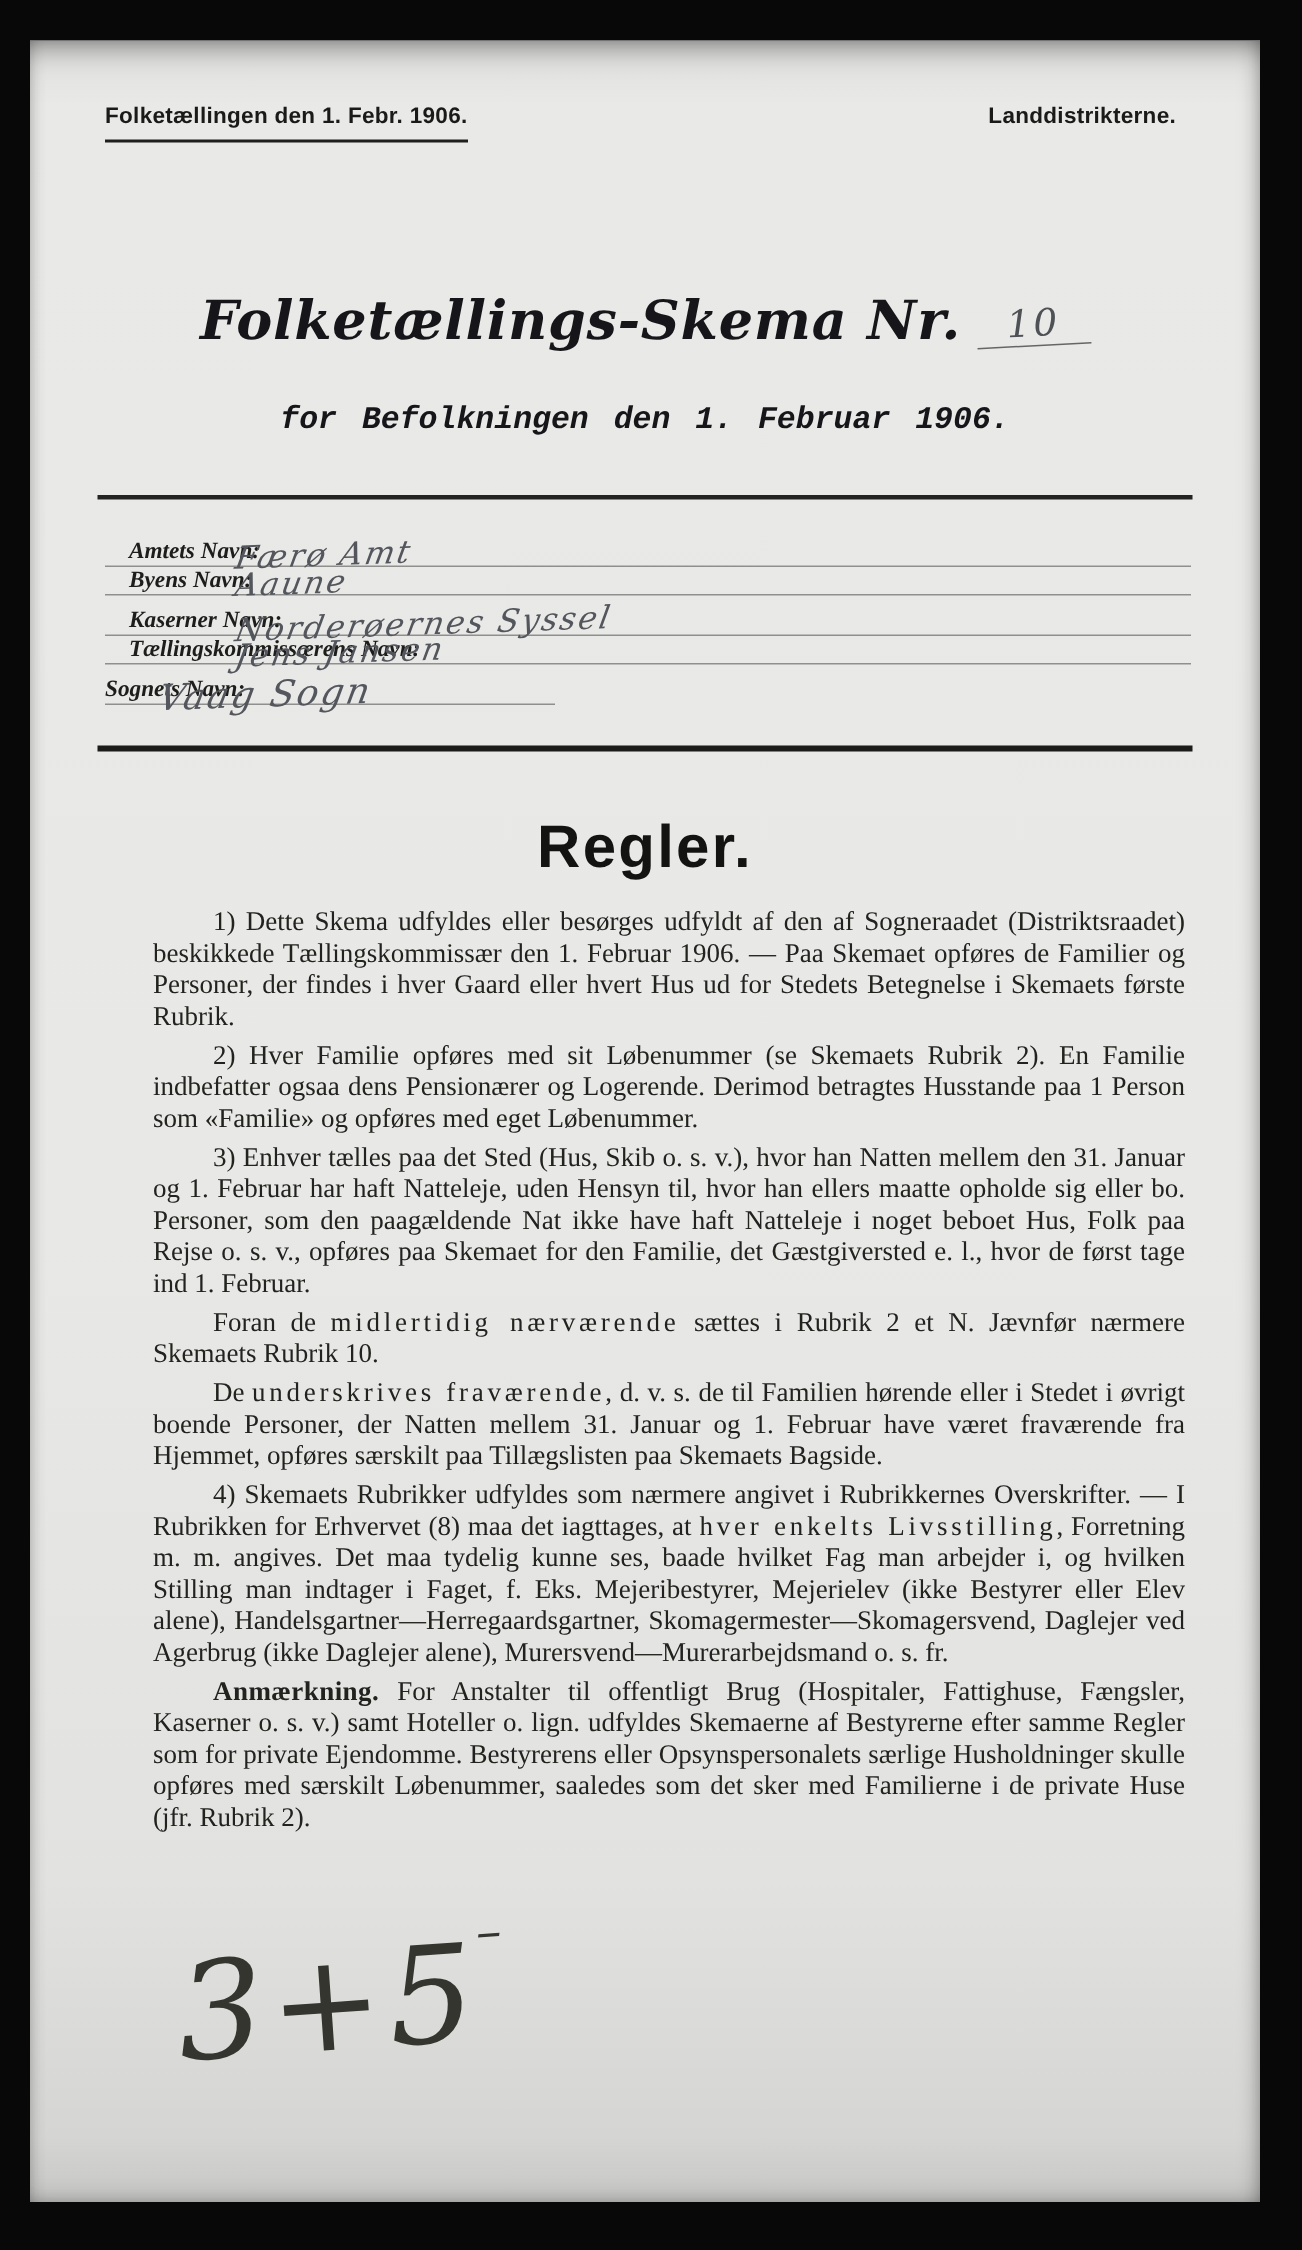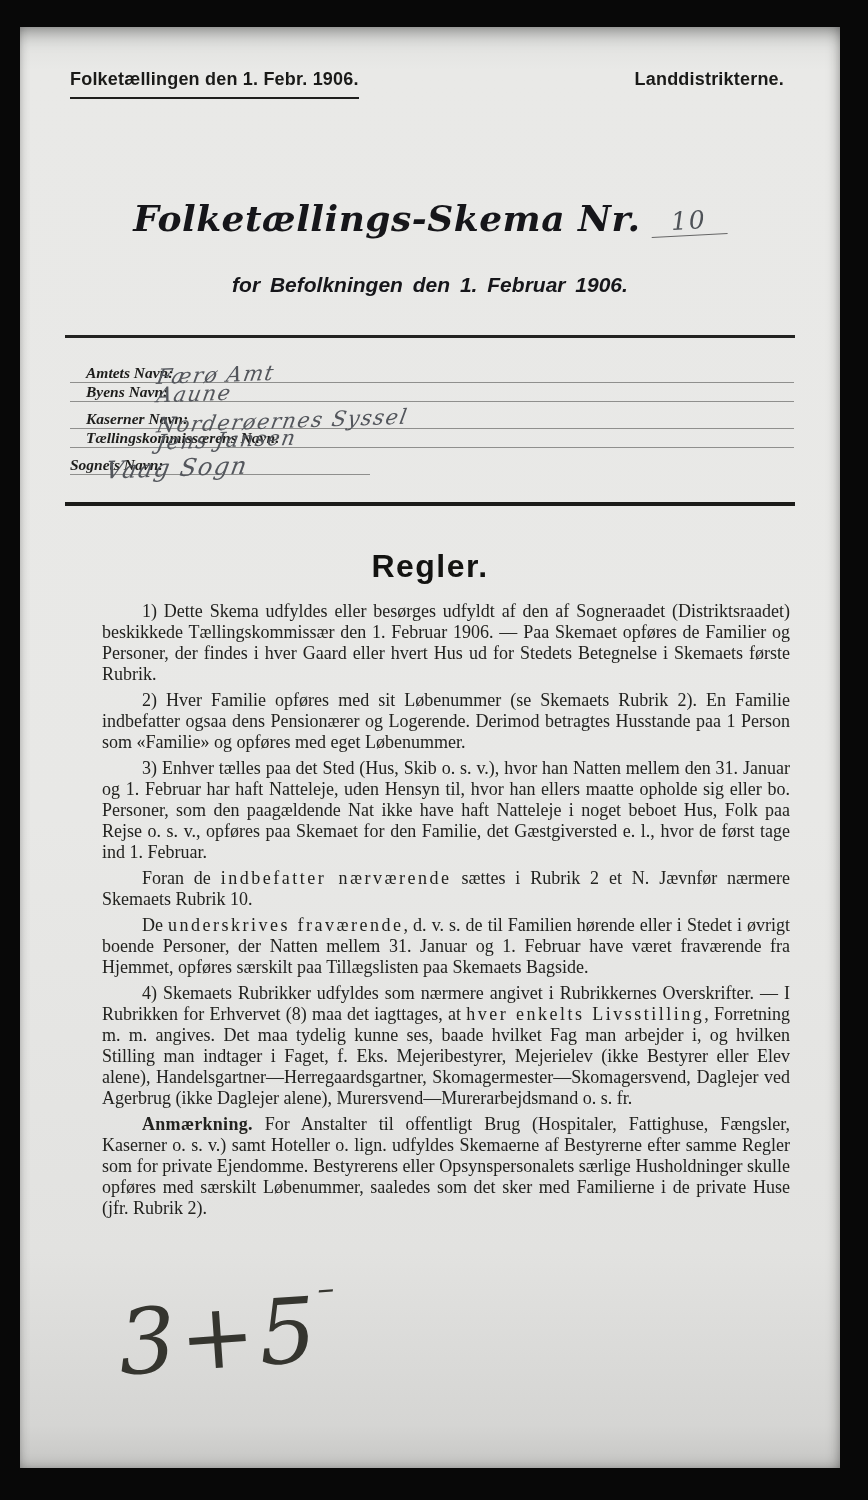--- a/index.html
+++ b/index.html
@@ -15,40 +15,40 @@
     background:linear-gradient(180deg,#dedfdd 0%,#e9e9e7 3%,#e8e8e6 55%,#e2e2e0 85%,#d5d5d3 97%,#c6c6c4 100%);
     box-shadow:inset 0 16px 20px -14px rgba(0,0,0,.5),
                inset -10px 0 14px -10px rgba(0,0,0,.35),
                inset 8px 0 12px -10px rgba(0,0,0,.3),
                inset 0 -10px 14px -10px rgba(0,0,0,.25);
   }
   .doc-header{
     display:flex;justify-content:space-between;align-items:flex-start;
     padding:42px 56px 0 50px;
     font-family:"Liberation Sans",sans-serif;
-    font-weight:bold;font-size:18px;color:#1a1a18;
+    font-weight:bold;font-size:15px;color:#1a1a18;
     letter-spacing:.2px;
   }
   .doc-header .left{border-bottom:2.5px solid #1f1f1d;padding-bottom:7px;}
   .title-block{text-align:center;margin-top:98px;color:#16161a;}
   .main-title{
     font-family:"DejaVu Serif",serif;font-style:italic;font-weight:bold;
     font-size:36px;letter-spacing:.5px;
   }
   .title-number{
     display:inline-block;min-width:76px;margin-left:10px;
     border-bottom:1.5px solid #666;
     font-size:25px;font-weight:normal;
     color:#4e5257;
     transform:rotate(-3deg) translateY(-2px);
     letter-spacing:2px;
   }
   .subtitle{
     margin-top:34px;
-    font-family:Liberation Sans, sans-serif;font-style:italic;font-weight:bold;
+    font-family:Liberation Mono, monospace;font-style:italic;font-weight:bold;
     font-size:21px;word-spacing:4px;
   }
   .rule-thin{height:3px;background:#232321;margin:38px 45px 0 45px;}
   .rule-thick{height:4px;background:#1b1b19;margin:12px 45px 0 45px;}
   .form-section{margin:26px 46px 0 50px;}
   .form-row{display:flex;align-items:baseline;height:25px;margin-bottom:21px;flex-direction:column;}
   .flabel{
     font-family:"Liberation Serif",serif;font-weight:bold;font-style:italic;
     font-size:15.5px;color:#1d1d1b;white-space:nowrap;padding-right:10px;
   }
@@ -63,21 +63,21 @@
     position:absolute;bottom:-5px;left:12%;
     font-family:"DejaVu Serif",serif;font-style:italic;
     color:#53565c;font-size:21px;white-space:nowrap;
     transform:rotate(-2deg) skewX(-12deg);
     letter-spacing:1.5px;
   }
   .hand.big{font-size:24px;bottom:-8px;}
   .regler-heading{
     text-align:center;margin-top:42px;
     font-family:"Liberation Sans",sans-serif;font-weight:bold;
-    font-size:32px;letter-spacing:1.5px;color:#131311;
+    font-size:40px;letter-spacing:1.5px;color:#131311;
   }
   .rules-body{margin:16px 50px 0 82px;}
   .rule-para{
     font-family:"Liberation Serif",serif;
     font-size:18px;line-height:21px;
     text-align:justify;text-indent:40px;
     margin:0 0 5px 0;color:#22221f;
   }
   .spaced{letter-spacing:2.5px;}
   .bold-lead{font-weight:bold;letter-spacing:.3px;}
@@ -139,21 +139,21 @@
   </div>
 
   <div class="rule-thick"></div>
 
   <div class="regler-heading">Regler.</div>
 
   <div class="rules-body">
       <p class="rule-para"><span>1) Dette Skema udfyldes eller besørges udfyldt af den af Sogneraadet (Distriktsraadet) beskikkede Tællingskommissær den 1. Februar 1906. — Paa Skemaet opføres de Familier og Personer, der findes i hver Gaard eller hvert Hus ud for Stedets Betegnelse i Skemaets første Rubrik.</span></p>
       <p class="rule-para"><span>2) Hver Familie opføres med sit Løbenummer (se Skemaets Rubrik 2).  En Familie indbefatter ogsaa dens Pensionærer og Logerende.  Derimod betragtes Husstande paa 1 Person som «Familie» og opføres med eget Løbenummer.</span></p>
       <p class="rule-para"><span>3) Enhver tælles paa det Sted (Hus, Skib o. s. v.), hvor han Natten mellem den 31. Januar og 1. Februar har haft Natteleje, uden Hensyn til, hvor han ellers maatte opholde sig eller bo.  Personer, som den paagældende Nat ikke have haft Natteleje i noget beboet Hus, Folk paa Rejse o. s. v., opføres paa Skemaet for den Familie, det Gæstgiversted e. l., hvor de først tage ind 1. Februar.</span></p>
-      <p class="rule-para"><span>Foran de </span><span class="spaced">indbefatter nærværende</span><span> sættes i Rubrik 2 et N.  Jævnfør nærmere Skemaets Rubrik 10.</span></p>
+      <p class="rule-para"><span>Foran de </span><span class="spaced">midlertidig nærværende</span><span> sættes i Rubrik 2 et N.  Jævnfør nærmere Skemaets Rubrik 10.</span></p>
       <p class="rule-para"><span>De </span><span class="spaced">underskrives fraværende</span><span>, d. v. s. de til Familien hørende eller i Stedet i øvrigt boende Personer, der Natten mellem 31. Januar og 1. Februar have været fraværende fra Hjemmet, opføres særskilt paa Tillægslisten paa Skemaets Bagside.</span></p>
       <p class="rule-para"><span>4) Skemaets Rubrikker udfyldes som nærmere angivet i Rubrikkernes Overskrifter. — I Rubrikken for Erhvervet (8) maa det iagttages, at </span><span class="spaced">hver enkelts Livsstilling</span><span>, Forretning m. m. angives. Det maa tydelig kunne ses, baade hvilket Fag man arbejder i, og hvilken Stilling man indtager i Faget, f. Eks. Mejeribestyrer, Mejerielev (ikke Bestyrer eller Elev alene), Handelsgartner—Herregaardsgartner, Skomagermester—Skomagersvend, Daglejer ved Agerbrug (ikke Daglejer alene), Murersvend—Murerarbejdsmand o. s. fr.</span></p>
       <p class="rule-para"><span class="bold-lead">Anmærkning.</span><span>  For Anstalter til offentligt Brug (Hospitaler, Fattighuse, Fængsler, Kaserner o. s. v.) samt Hoteller o. lign. udfyldes Skemaerne af Bestyrerne efter samme Regler som for private Ejendomme. Bestyrerens eller Opsynspersonalets særlige Husholdninger skulle opføres med særskilt Løbenummer, saaledes som det sker med Familierne i de private Huse (jfr. Rubrik 2).</span></p>
     </div>
 
   <div class="bottom-hand">
     <span>3+5</span><sup>–</sup>
   </div>
 
 </div>

